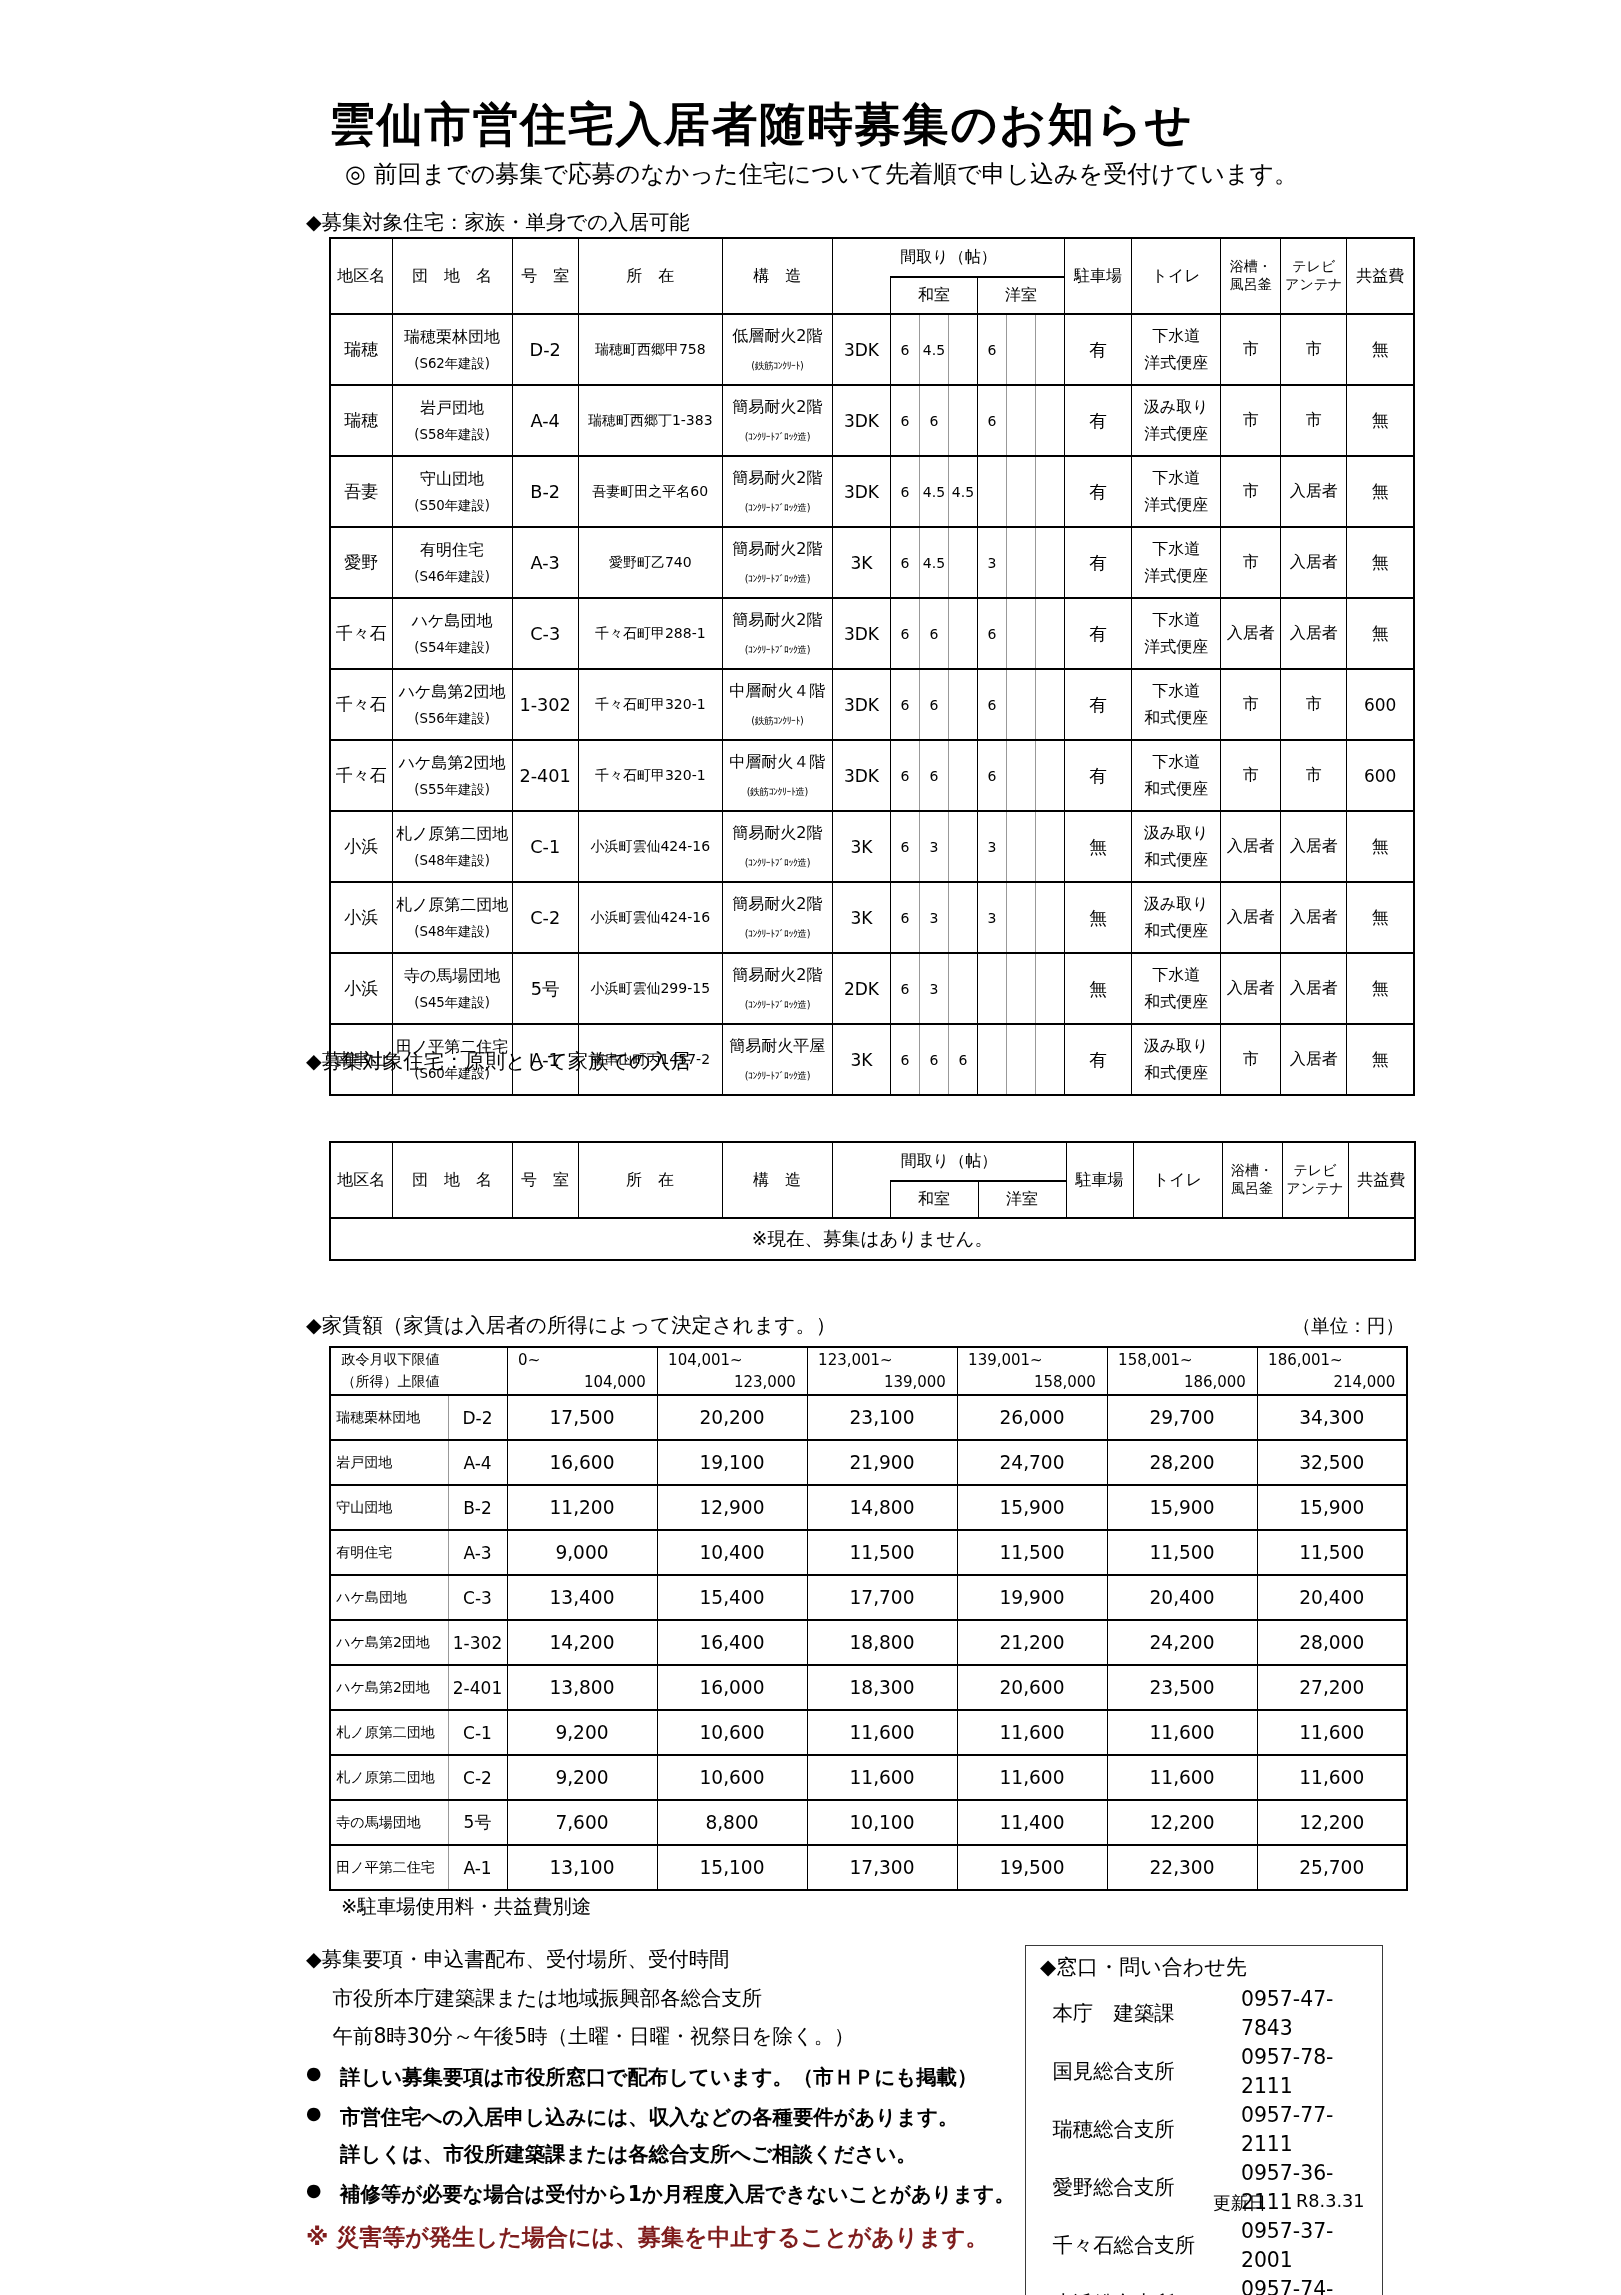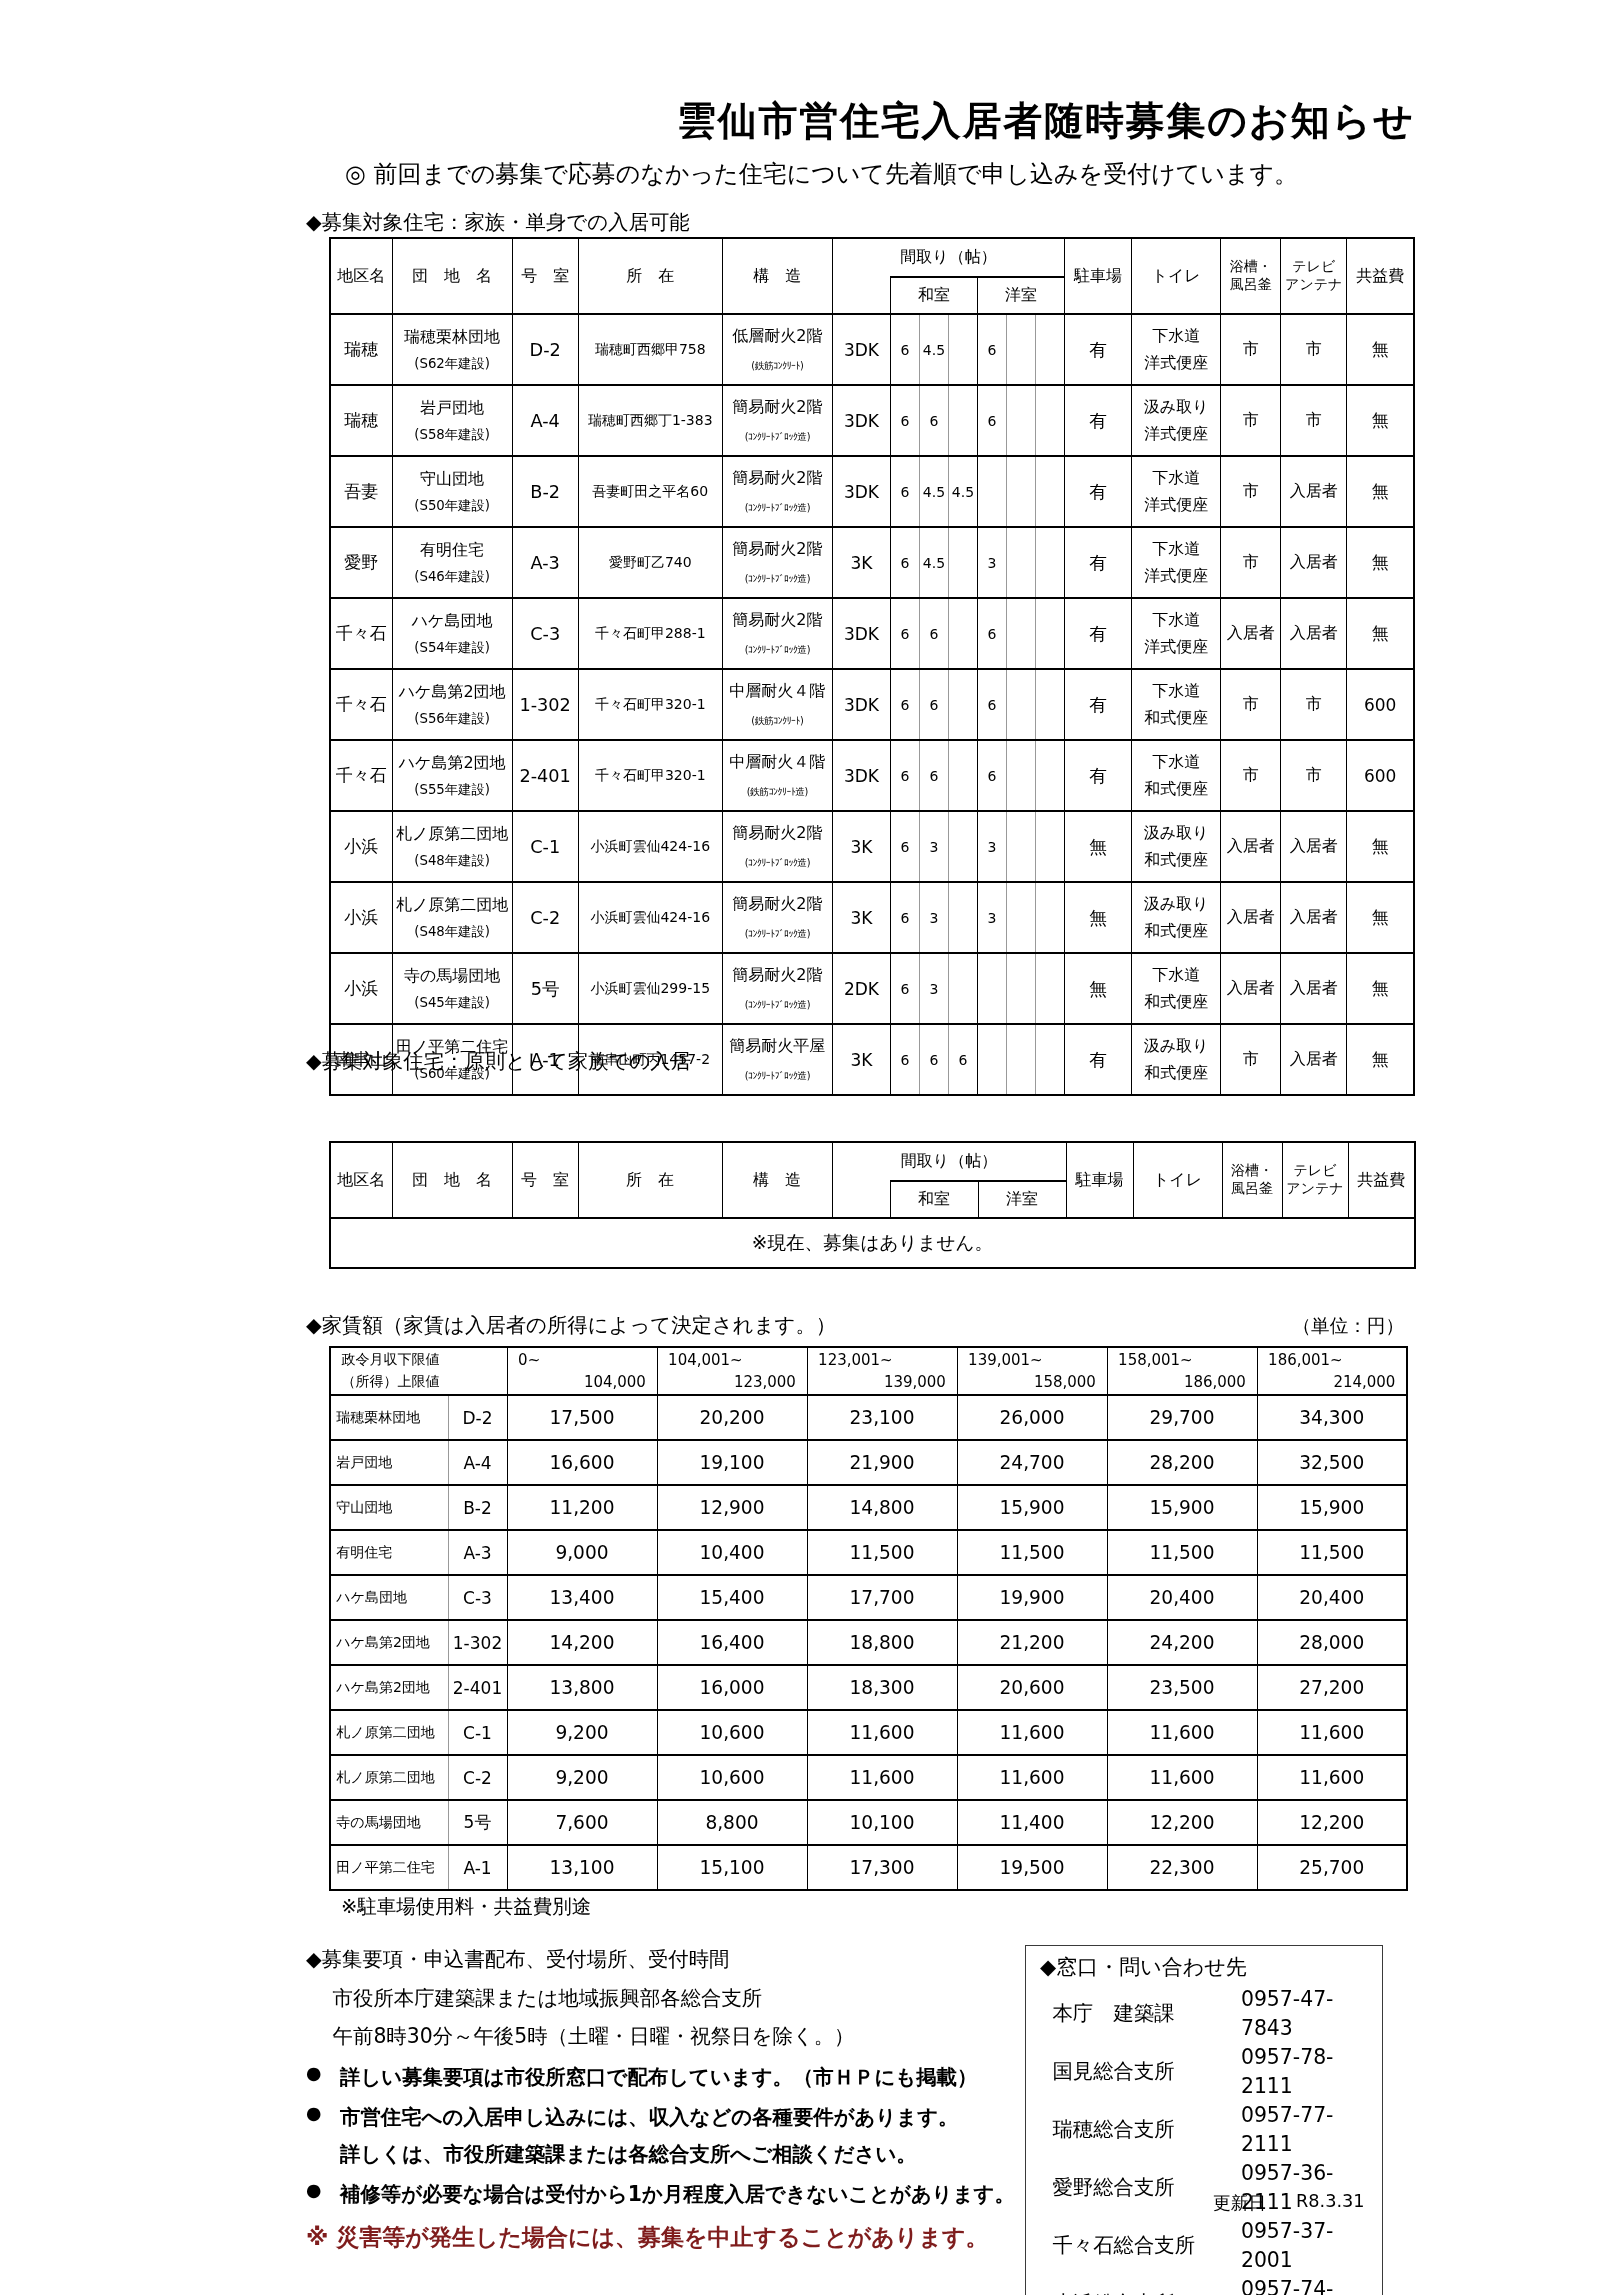--- a/index.html
+++ b/index.html
@@ -1,40 +1,40 @@
 <!DOCTYPE html>
 <html style="font-size:14px"><head>
 <meta charset="utf-8">
 <style>
   html,body{margin:0;padding:0;background:#fff;}
   .page{position:relative;width:1622px;height:2295px;background:#fff;overflow:hidden;
         font-family:"DejaVu Sans","Liberation Sans",sans-serif;color:#000;}
   .abs{position:absolute;}
-  .title{top:94px;left:329px;width:1086px;text-align:right;font-size:39px;font-weight:700;letter-spacing:1.8px;}
+  .title{top:94px;left:329px;width:1086px;text-align:left;font-size:46px;font-weight:700;letter-spacing:1.8px;}
   .subtitle{top:158px;left:345px;font-size:24px;}
   .sec-h{font-size:20.4px;line-height:26.6px;}
   .h1{top:209px;left:306px;}
   .h2{top:1048px;left:306px;}
   .h3row{top:1312px;left:306px;width:1098px;display:flex;justify-content:space-between;align-items:flex-end;}
   .unit{font-size:18.6px;}
 
   table{border-collapse:collapse;table-layout:fixed;border:2.7px solid #000;}
   .tbl th,.tbl td{border:1.8px solid #000;border-top-width:2.7px;border-bottom-width:2.7px;
       padding:0;text-align:center;vertical-align:middle;font-weight:normal;overflow:hidden;}
   .t1{top:237px;left:329px;}
   .t2{top:1141px;left:329px;}
   .t3{top:1346px;left:329px;}
   .tbl th{font-size:16px;}
   .hdr1 th{height:37px;}
   .hdr2 th{height:35px;}
   th.mh{border-bottom-width:0;}
   th.sp{border-top-width:0;}
   th.small2{font-size:14px;line-height:17.7px;}
   .t1 tbody tr{height:71px;}
-  .t2 .notice-row{height:50px;}
+  .t2 .notice-row{height:42px;}
   td.district{font-size:17px;}
   .cx1{font-size:16px;}
   .cx2{font-size:13.3px;margin-top:7px;}
   td.room{font-size:17.7px;}
   td.addr{font-size:14px;white-space:nowrap;}
   .st1{font-size:16px;}
   .st2{font-size:9.7px;letter-spacing:-0.4px;margin-top:12.4px;white-space:nowrap;}
   td.ltype{font-size:17px;}
   td.subv{font-size:14px;}
   td.sub-l{border-right:0.9px solid #999;}

